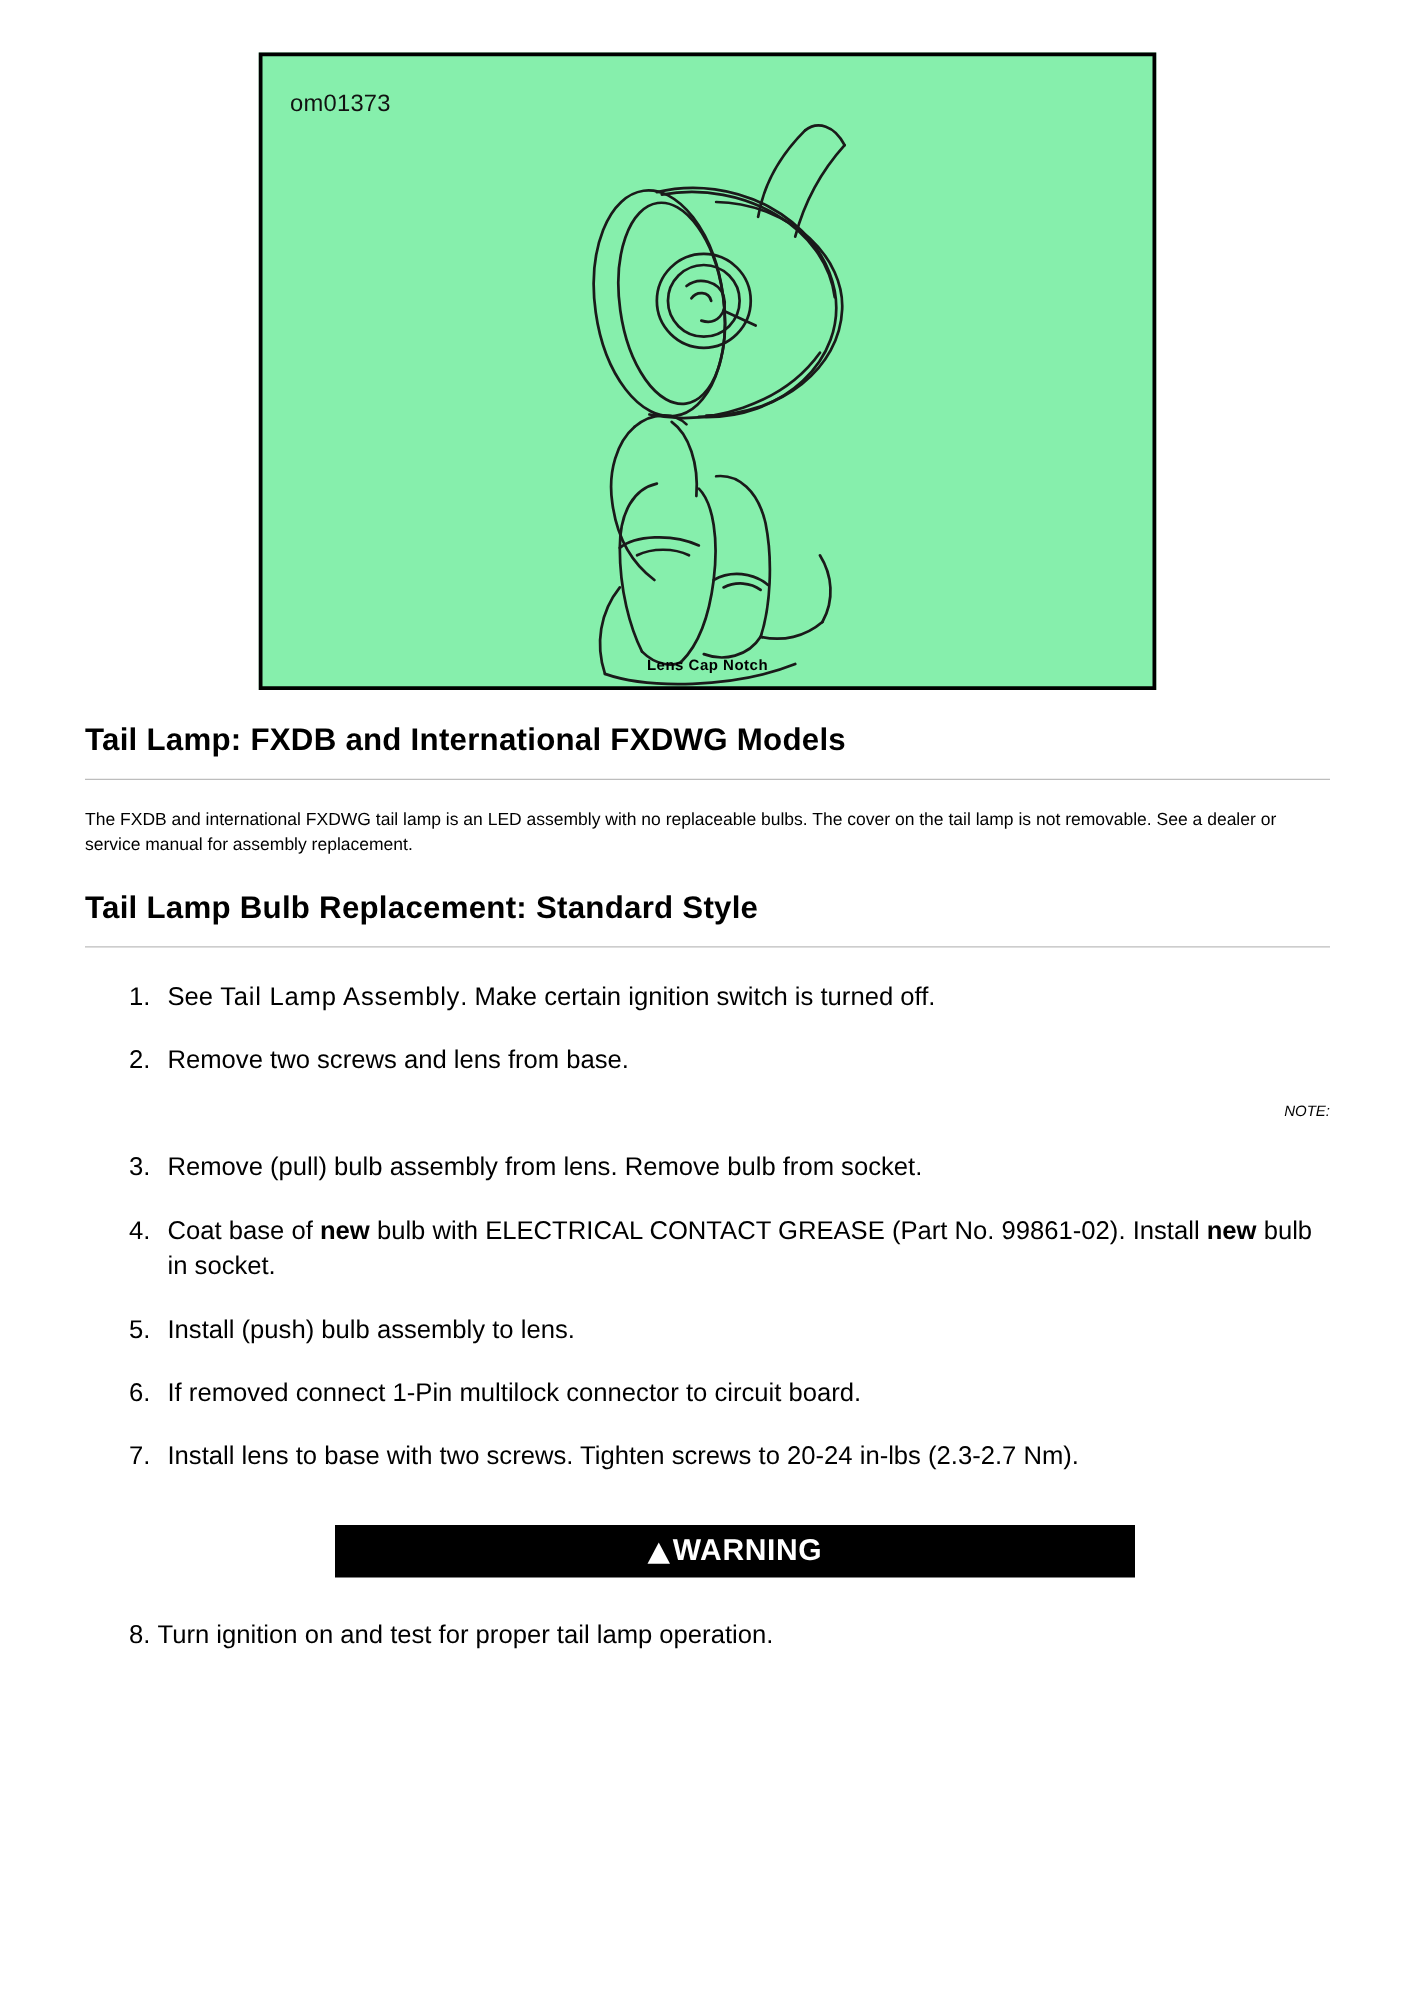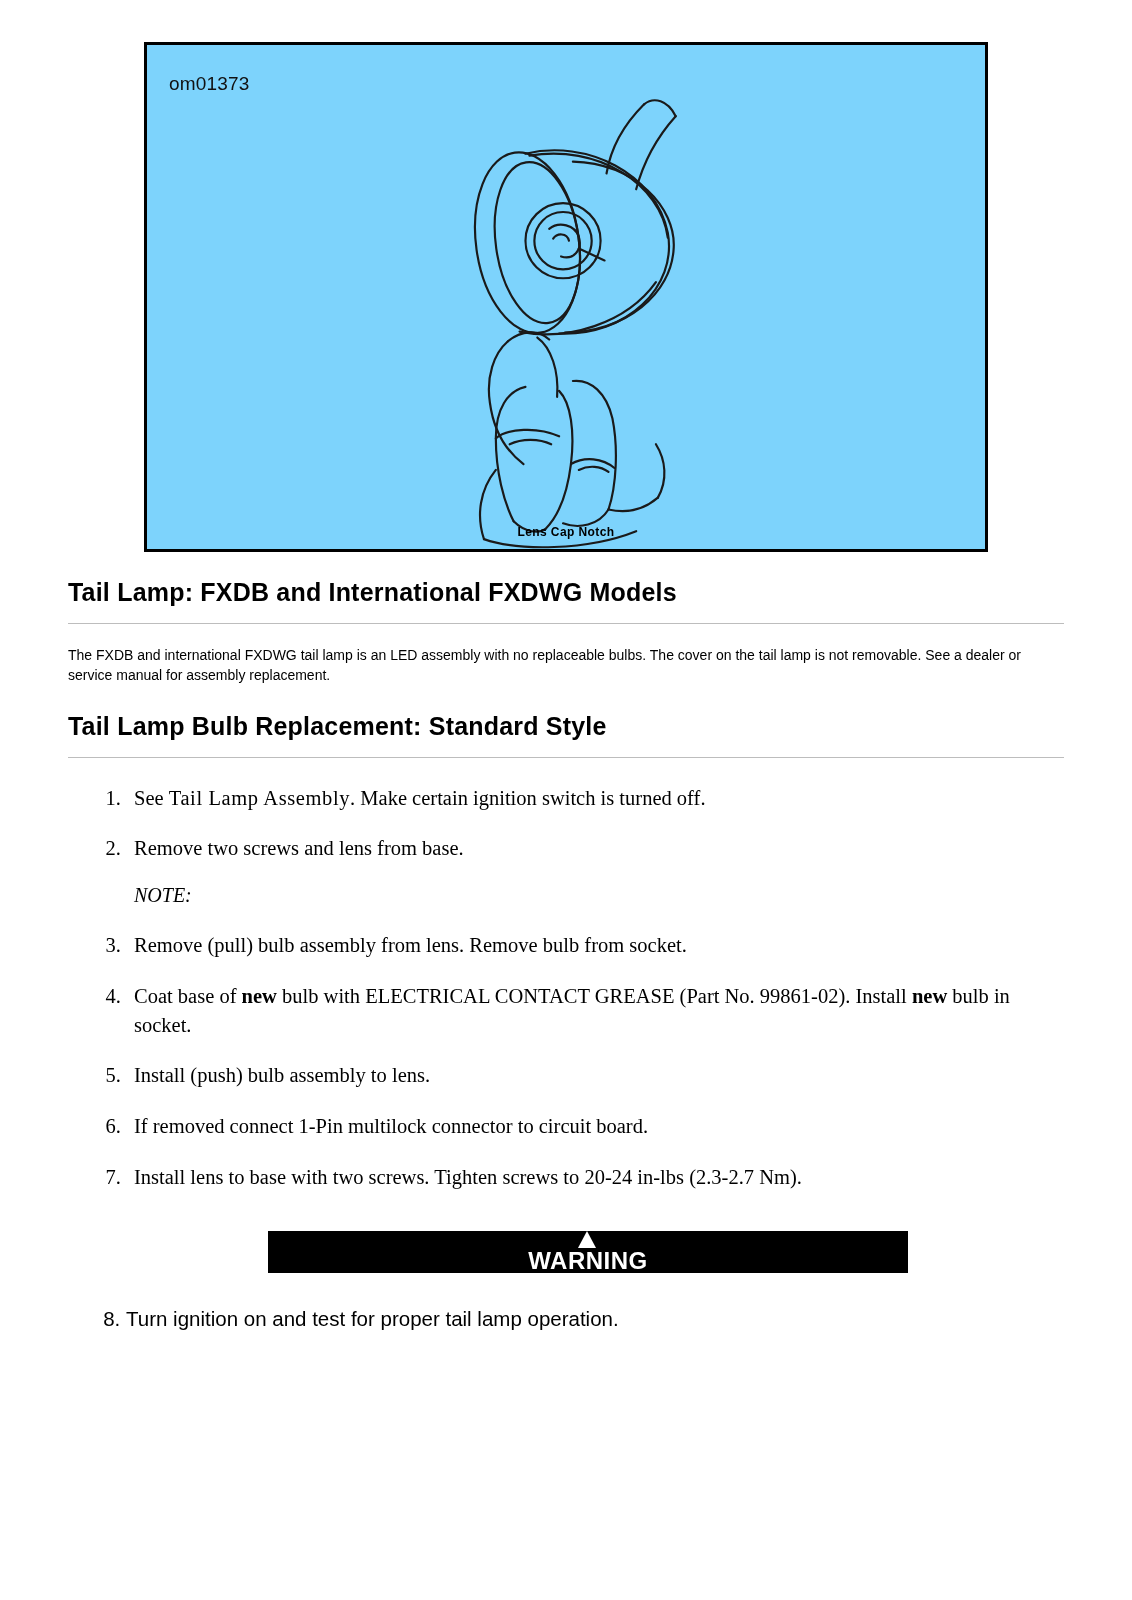--- a/index.html
+++ b/index.html
@@ -17,26 +17,26 @@
     position: relative;
     width: 1132px;
     min-height: 1600px;
     box-sizing: border-box;
     padding: 0 68px;
   }
 
   
   .figure {
     margin: 42px auto 0 auto;
-    width: 844px;
+    width: 718px;
     height: 510px;
     border: 3px solid #000;
     box-sizing: border-box;
     position: relative;
-    background: #7dd3fc;
+    background: #86efac;
   }
   .figure-id {
     position: absolute;
     top: 28px;
     left: 22px;
     font-size: 19px;
     letter-spacing: 0.2px;
     color: #111;
   }
   .figure-caption {
@@ -76,34 +76,34 @@
     line-height: 1.42;
     margin: 22px 0 0 0;
   }
 
   
   ol.steps {
     margin: 26px 0 0 0;
     padding-left: 58px;
     font-size: 20.5px;
     line-height: 1.4;
-    font-family: Liberation Serif, serif;
   }
   ol.steps > li {
     margin-bottom: 22px;
     padding-left: 8px;
   }
   ol.steps > li:last-child { margin-bottom: 0; }
   .spaced { letter-spacing: 0.6px; }
   b { font-weight: bold; }
 
   .note-label {
     font-style: italic;
-    font-size: 20px;
+    font-size: 12px;
     margin: 18px 0 0 0;
+    text-align: right;
   }
   .note-body {
     font-style: italic;
     font-size: 20.5px;
     margin: 14px 0 22px 26px;
     line-height: 1.35;
   }
 
   
   .warning-wrap {
@@ -114,21 +114,20 @@
     background: #000;
     color: #fff;
     height: 42px;
     width: 640px;
     display: flex;
     align-items: center;
     justify-content: center;
     font-weight: bold;
     font-size: 24px;
     letter-spacing: 0.5px;
-    flex-direction: column;
   }
   .warning-bar .tri {
     display: inline-block;
     width: 0; height: 0;
     border-left: 9px solid transparent;
     border-right: 9px solid transparent;
     border-bottom: 17px solid #fff;
     position: relative;
     margin-right: 2px;
     top: 1px;

